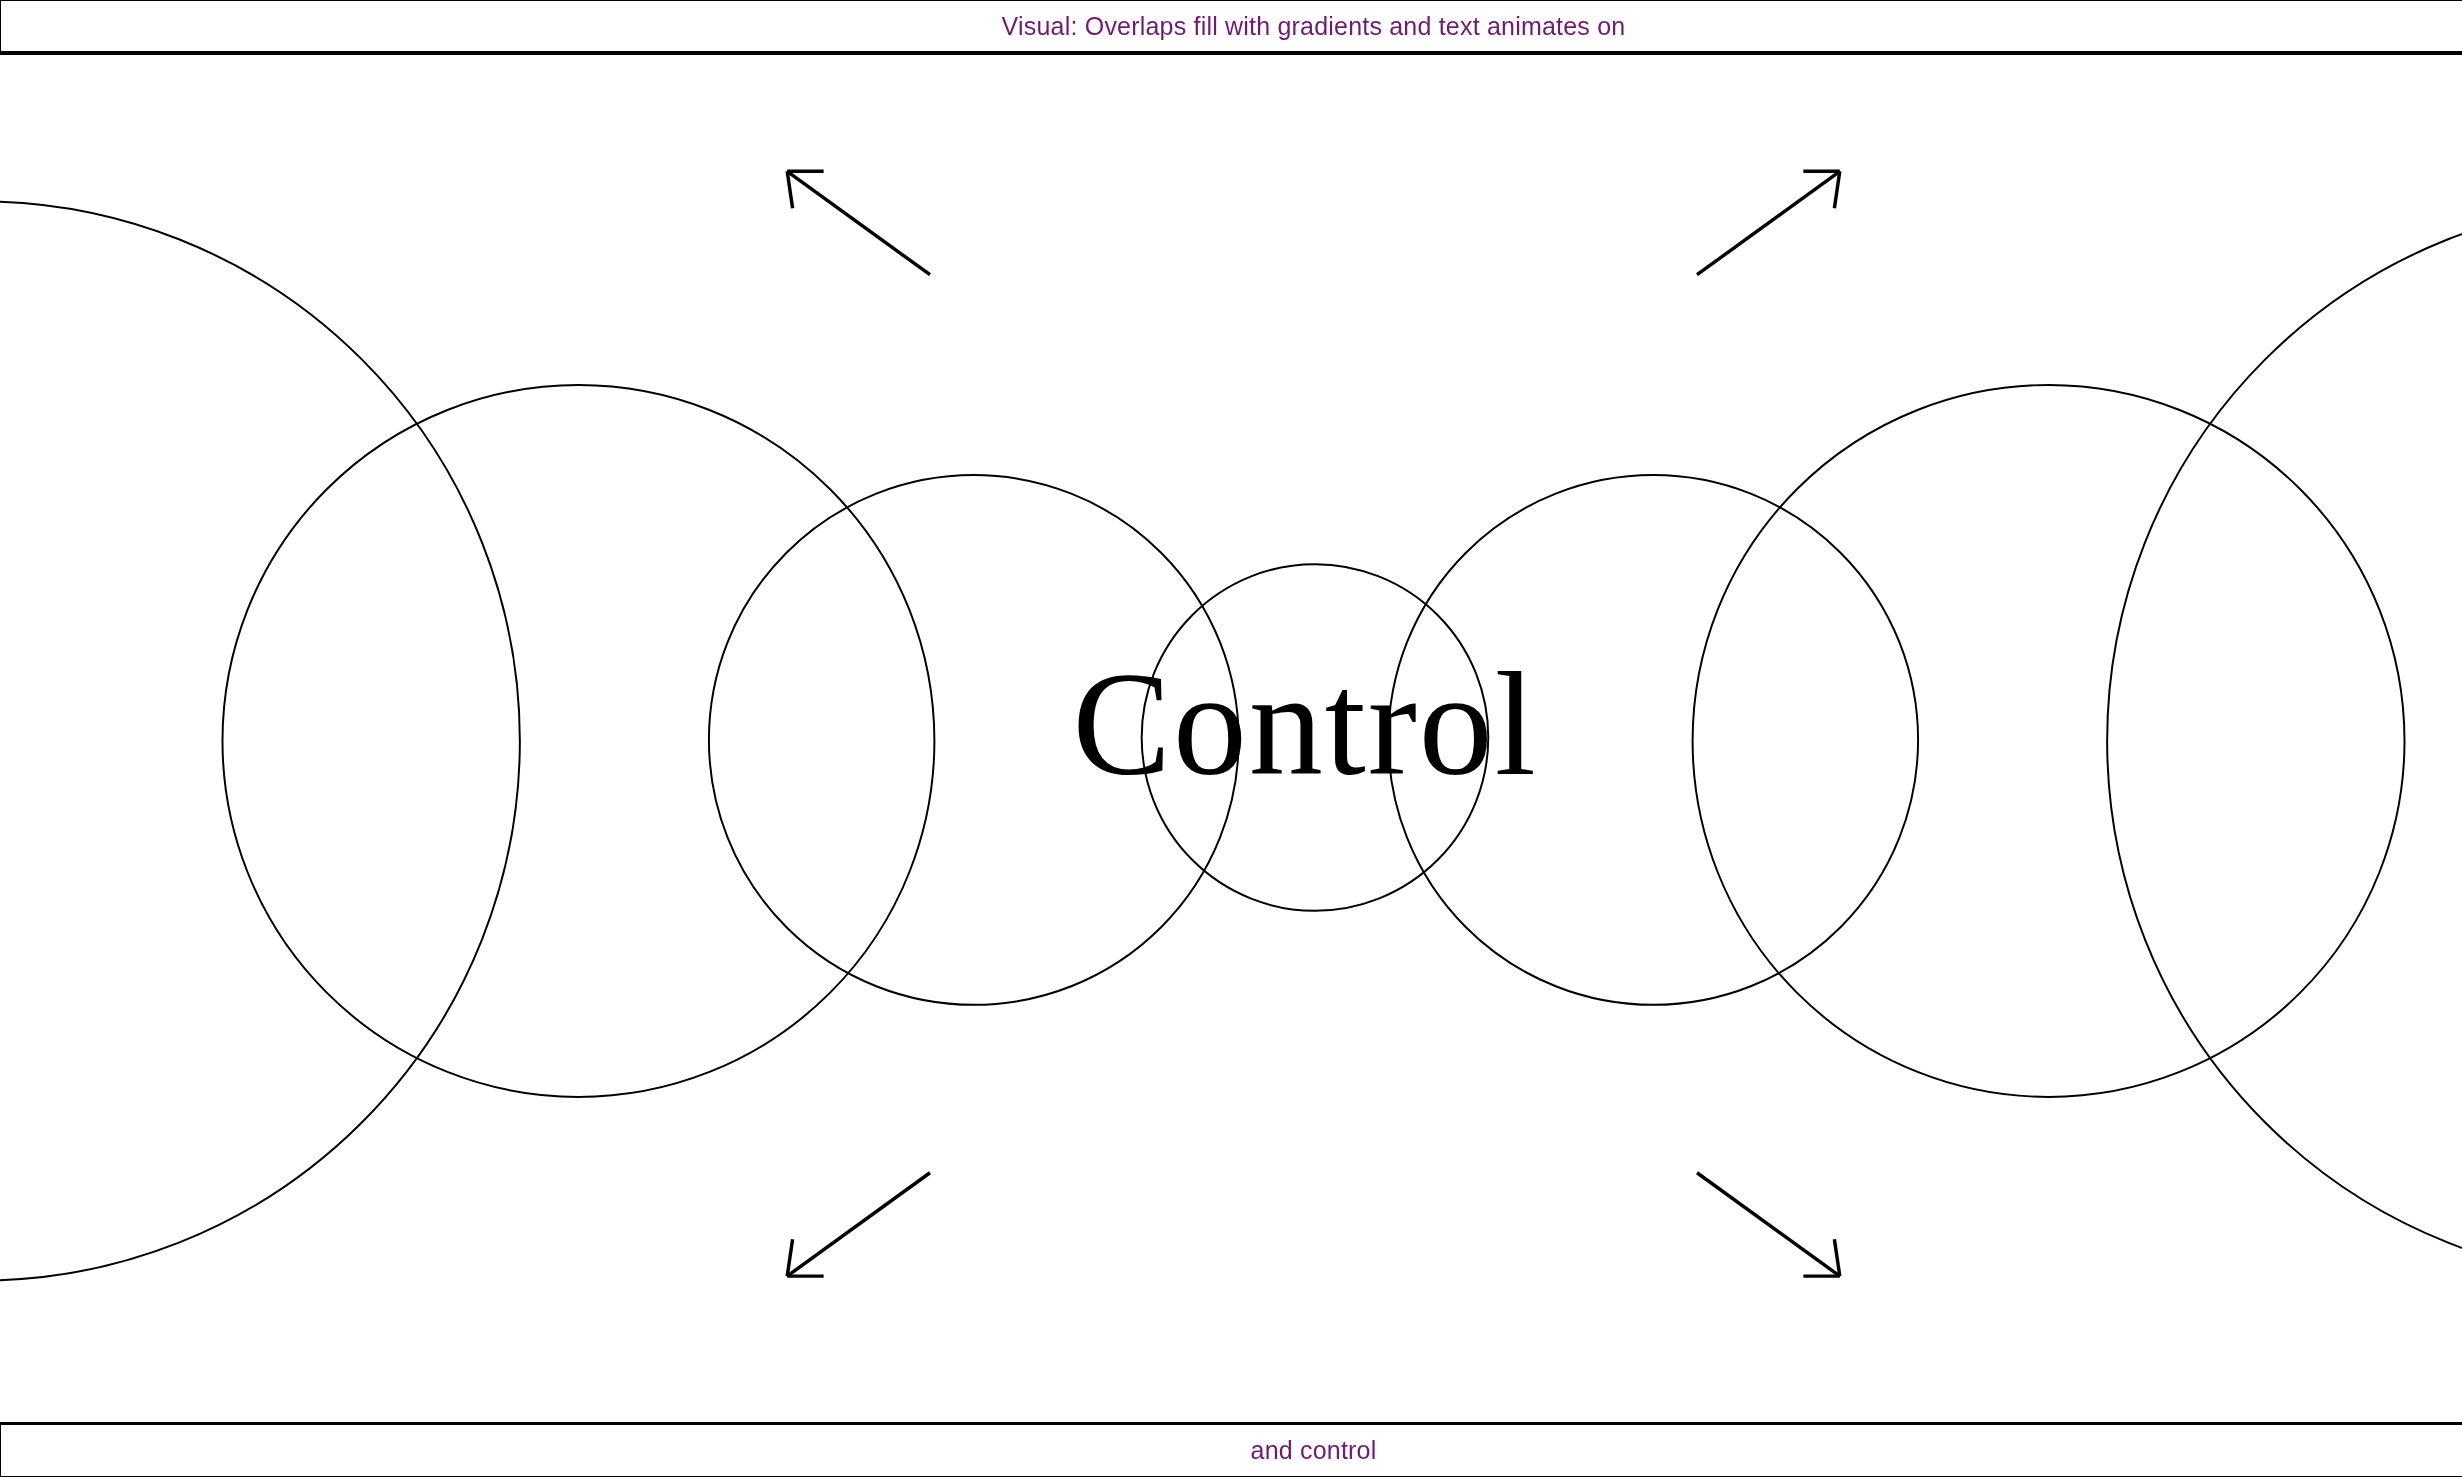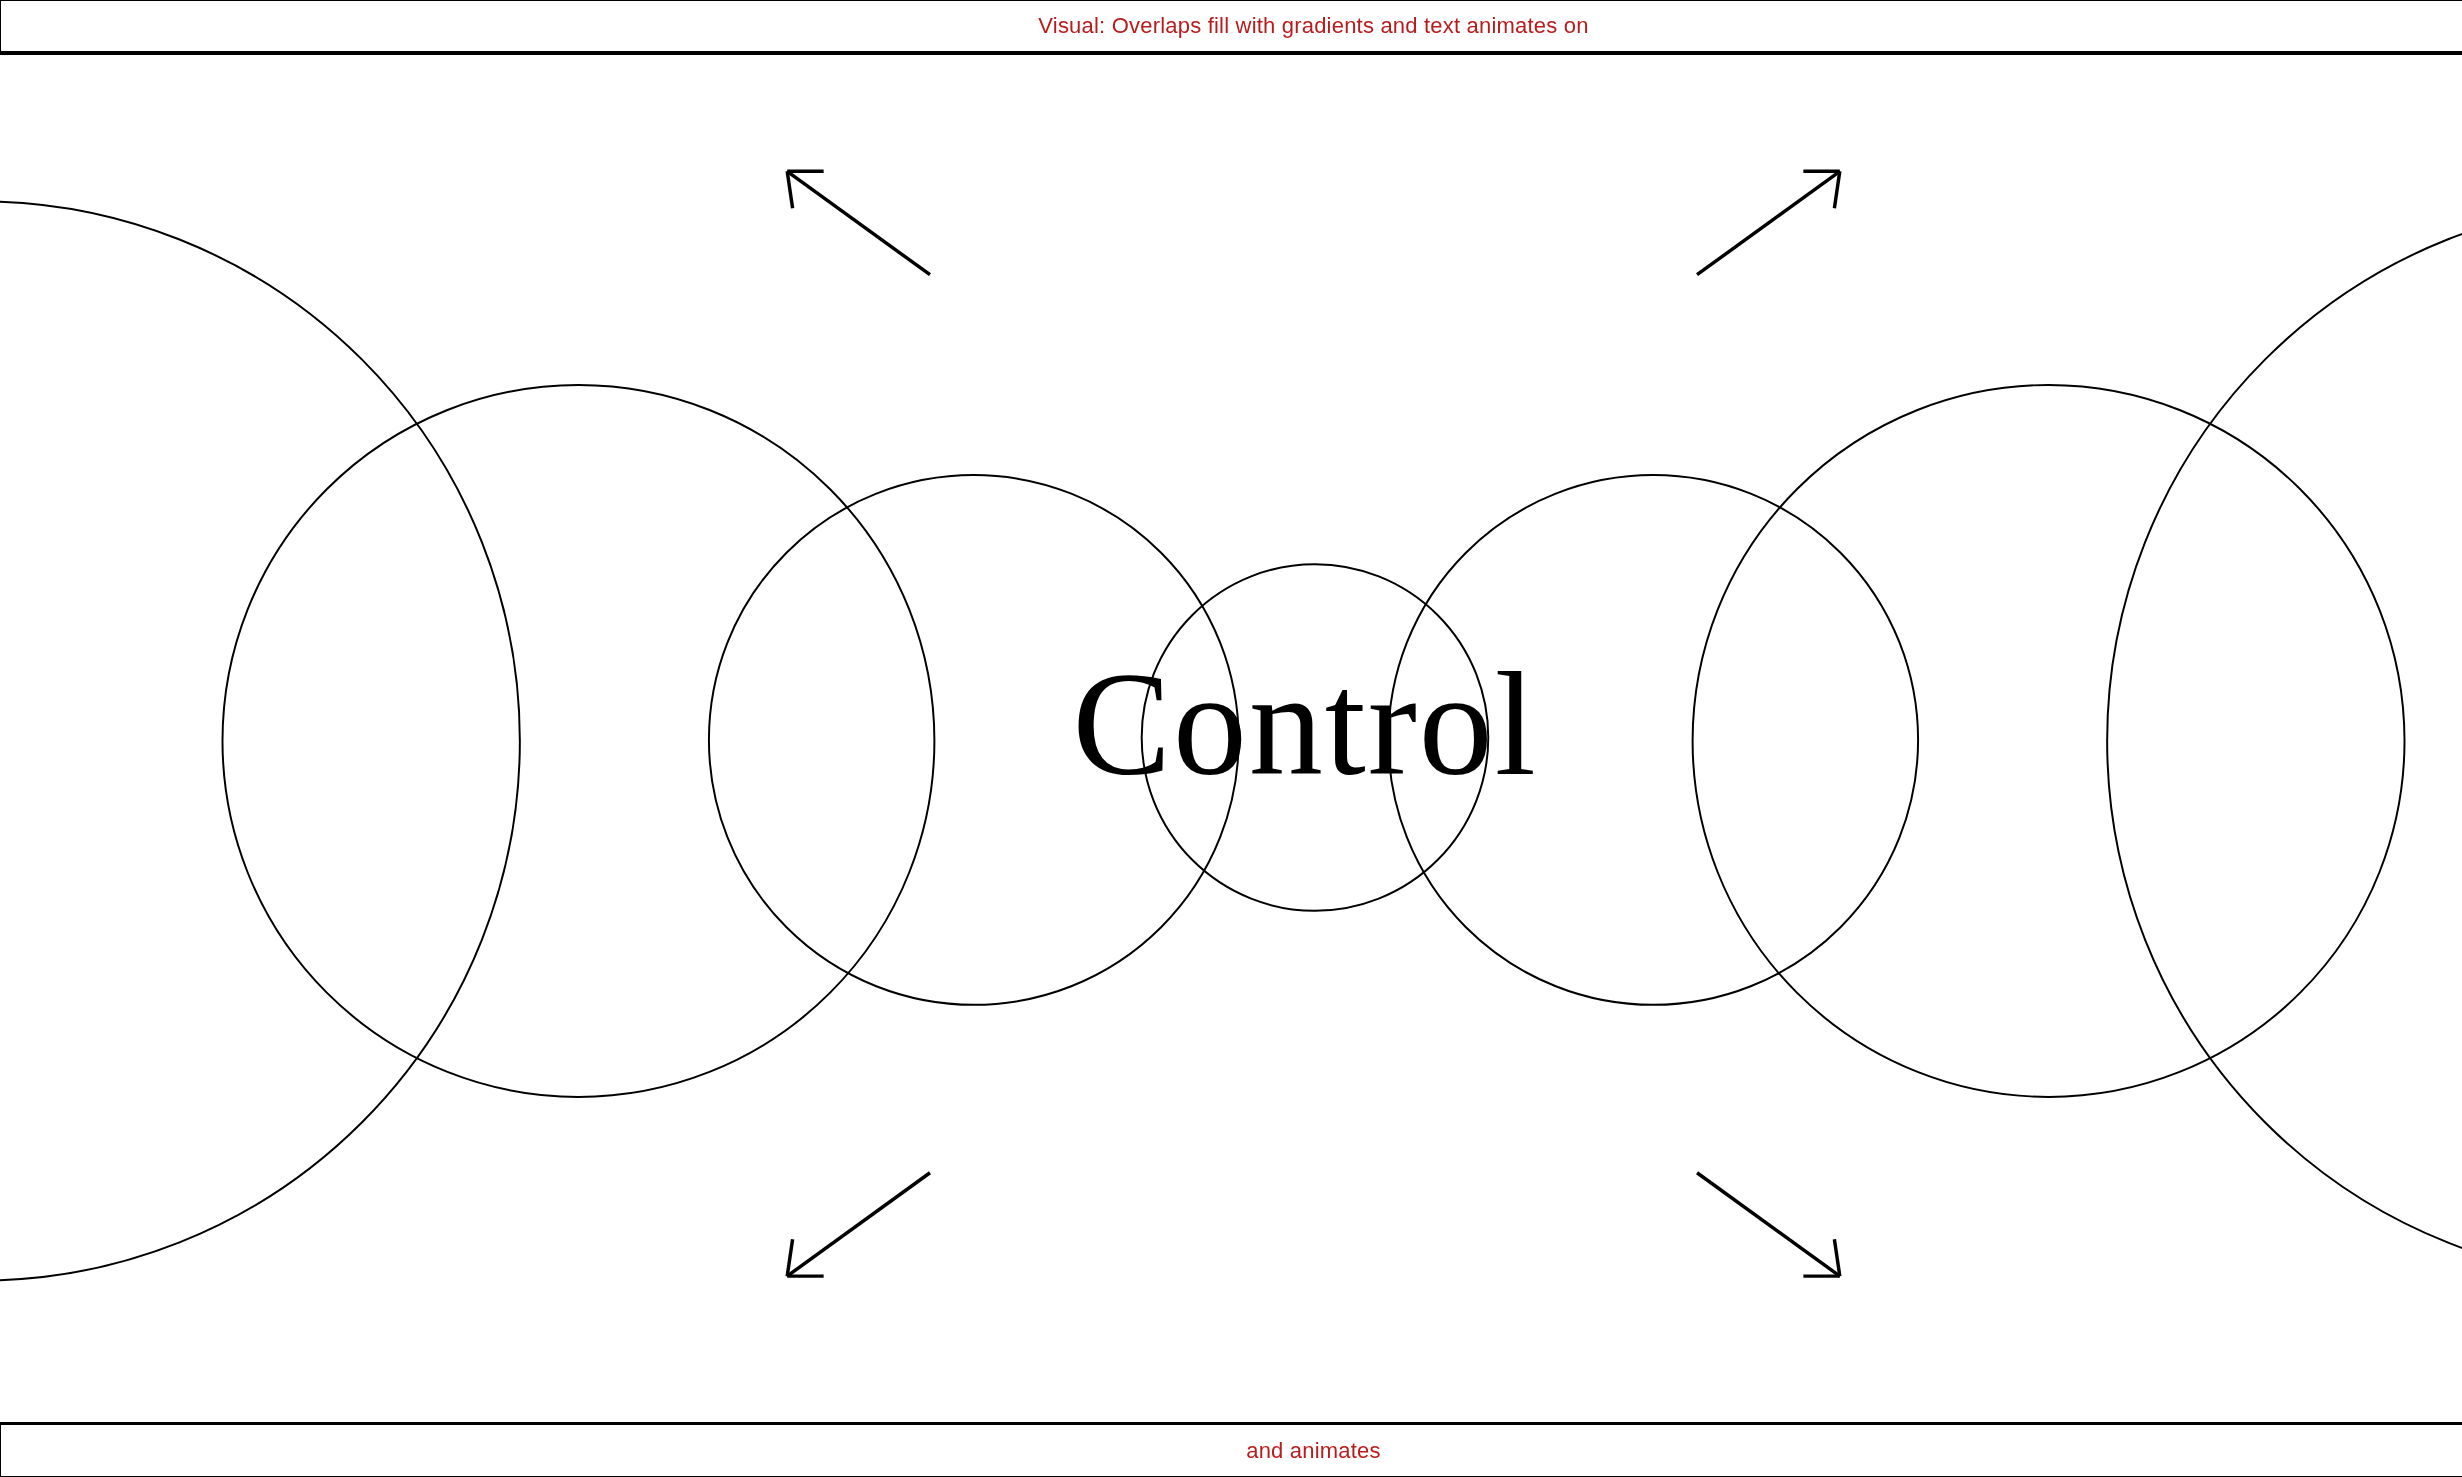--- a/index.html
+++ b/index.html
@@ -32,23 +32,23 @@
     border: 1.5px solid #000000;
     border-bottom-width: 4.4px;
   }
   .bar--bottom {
     top: 1422px;
     height: 55px;
     border: 1.5px solid #000000;
     border-top-width: 3px;
   }
   .bar-text {
-    font-size: 22px;
+    font-size: 25px;
     line-height: 1;
-    color: #b91c1c;
+    color: #701a75;
     letter-spacing: 0.2px;
     white-space: nowrap;
   }
   .diagram-svg {
     position: absolute;
     left: 0;
     top: 0;
     width: 2627px;
     height: 1477px;
     z-index: 1;
@@ -108,17 +108,17 @@
     <g>
       <line class="arrow-line" x1="3446" y1="2382" x2="3736" y2="2592"></line>
       <line class="arrow-line" x1="3736" y1="2592" x2="3662" y2="2592"></line>
       <line class="arrow-line" x1="3736" y1="2592" x2="3725" y2="2517"></line>
     </g>
 
     <text class="center-label-text" x="2650" y="1572" text-anchor="middle">Control</text>
   </svg>
 
   <div class="bar bar--bottom">
-    <span class="bar-text">and animates</span>
+    <span class="bar-text">and control</span>
   </div>
 
 </div>
 
 
 </body></html>

